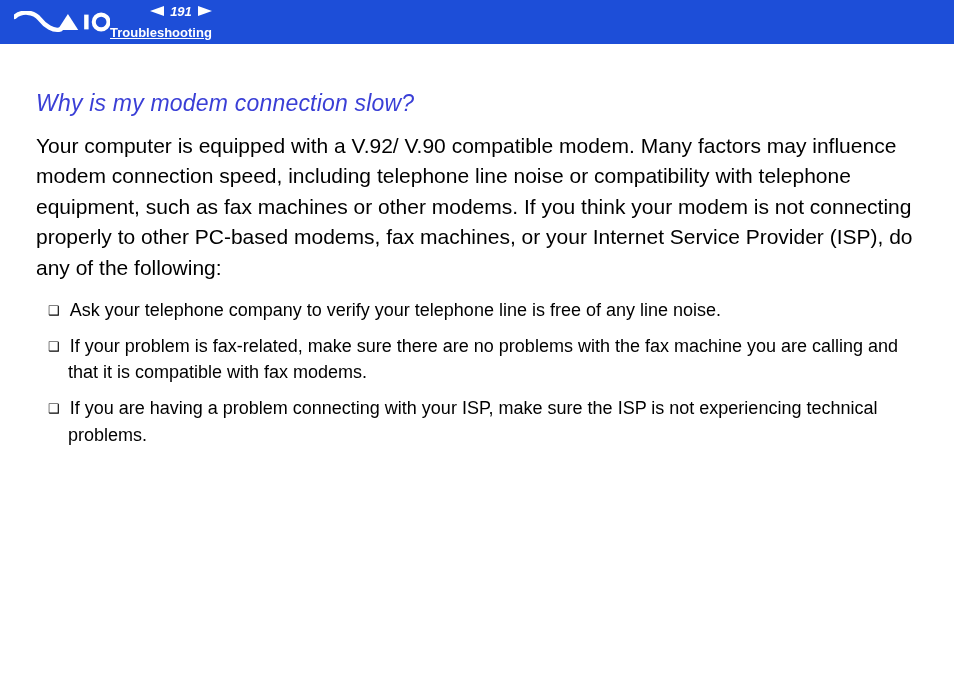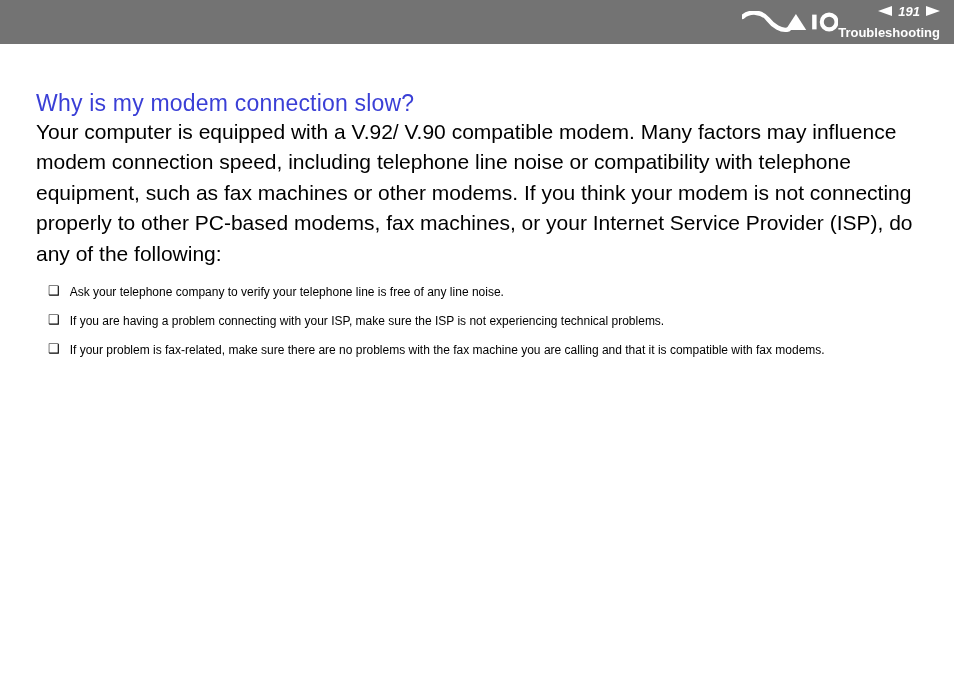--- a/index.html
+++ b/index.html
@@ -1,33 +1,33 @@
 <!DOCTYPE html>
 <html><head>
 <meta charset="utf-8">
 <style>
   * { box-sizing: border-box; margin: 0; padding: 0; }
   html, body { width: 954px; height: 674px; font-family: Arial, Helvetica, sans-serif; background: #fff; color: #000; }
   .page { width: 954px; height: 674px; display: flex; flex-direction: column; }
   .header {
-    background: #737373; color: #fff; height: 44px; width: 100%;
-    display: flex; align-items: center; justify-content: flex-end;
+    background: #1d4ed8; color: #fff; height: 44px; width: 100%;
+    display: flex; align-items: center; justify-content: flex-start;
     padding: 0 14px 0 14px;
   }
   .logo { display: flex; align-items: center; }
   .logo svg { height: 22px; width: 96px; }
   .header-right { display: flex; flex-direction: column; align-items: flex-end; justify-content: center; }
   .page-nav { display: flex; align-items: center; gap: 6px; font-style: italic; font-weight: bold; font-size: 13px; }
   .page-nav svg { width: 14px; height: 10px; }
-  .section-label { font-weight: bold; font-size: 13px; margin-top: 6px; }
+  .section-label { font-weight: bold; font-size: 13px; margin-top: 6px; text-decoration: underline; }
   .content { padding: 46px 36px 0 36px; }
-  .title { color: #3a3fd6; font-size: 23px; font-weight: 400; letter-spacing: 0.2px; }
+  .title { color: #3a3fd6; font-size: 23px; font-weight: 400; margin-bottom: 14px; letter-spacing: 0.2px; font-style: italic; }
   .intro { font-size: 21px; line-height: 1.45; margin-bottom: 14px; }
   ul.bullets { list-style: none; padding-left: 12px; }
-  ul.bullets li { font-size: 12px; line-height: 1.45; margin-bottom: 10px; padding-left: 20px; text-indent: -20px; }
+  ul.bullets li { font-size: 18px; line-height: 1.45; margin-bottom: 10px; padding-left: 20px; text-indent: -20px; }
   ul.bullets li::before { content: "❑"; font-size: 13px; margin-right: 10px; position: relative; top: -1px; }
 </style>
 </head>
 <body>
 
 <div class="page">
 
   <div class="header">
     <div class="logo">
       <svg viewBox="0 0 260 48" xmlns="http://www.w3.org/2000/svg">
@@ -57,18 +57,18 @@
       </div>
       <div class="section-label">Troubleshooting</div>
     </div>
   </div>
 
   <div class="content">
     <h1 class="title">Why is my modem connection slow?</h1>
     <p class="intro">Your computer is equipped with a V.92/ V.90 compatible modem. Many factors may influence modem connection speed, including telephone line noise or compatibility with telephone equipment, such as fax machines or other modems. If you think your modem is not connecting properly to other PC-based modems, fax machines, or your Internet Service Provider (ISP), do any of the following:</p>
     <ul class="bullets">
       <li>Ask your telephone company to verify your telephone line is free of any line noise.</li>
+      <li>If your problem is fax-related, make sure there are no problems with the fax machine you are calling and that it is compatible with fax modems.</li>
       <li>If you are having a problem connecting with your ISP, make sure the ISP is not experiencing technical problems.</li>
-      <li>If your problem is fax-related, make sure there are no problems with the fax machine you are calling and that it is compatible with fax modems.</li>
     </ul>
   </div>
 
 </div>
 
 </body></html>

